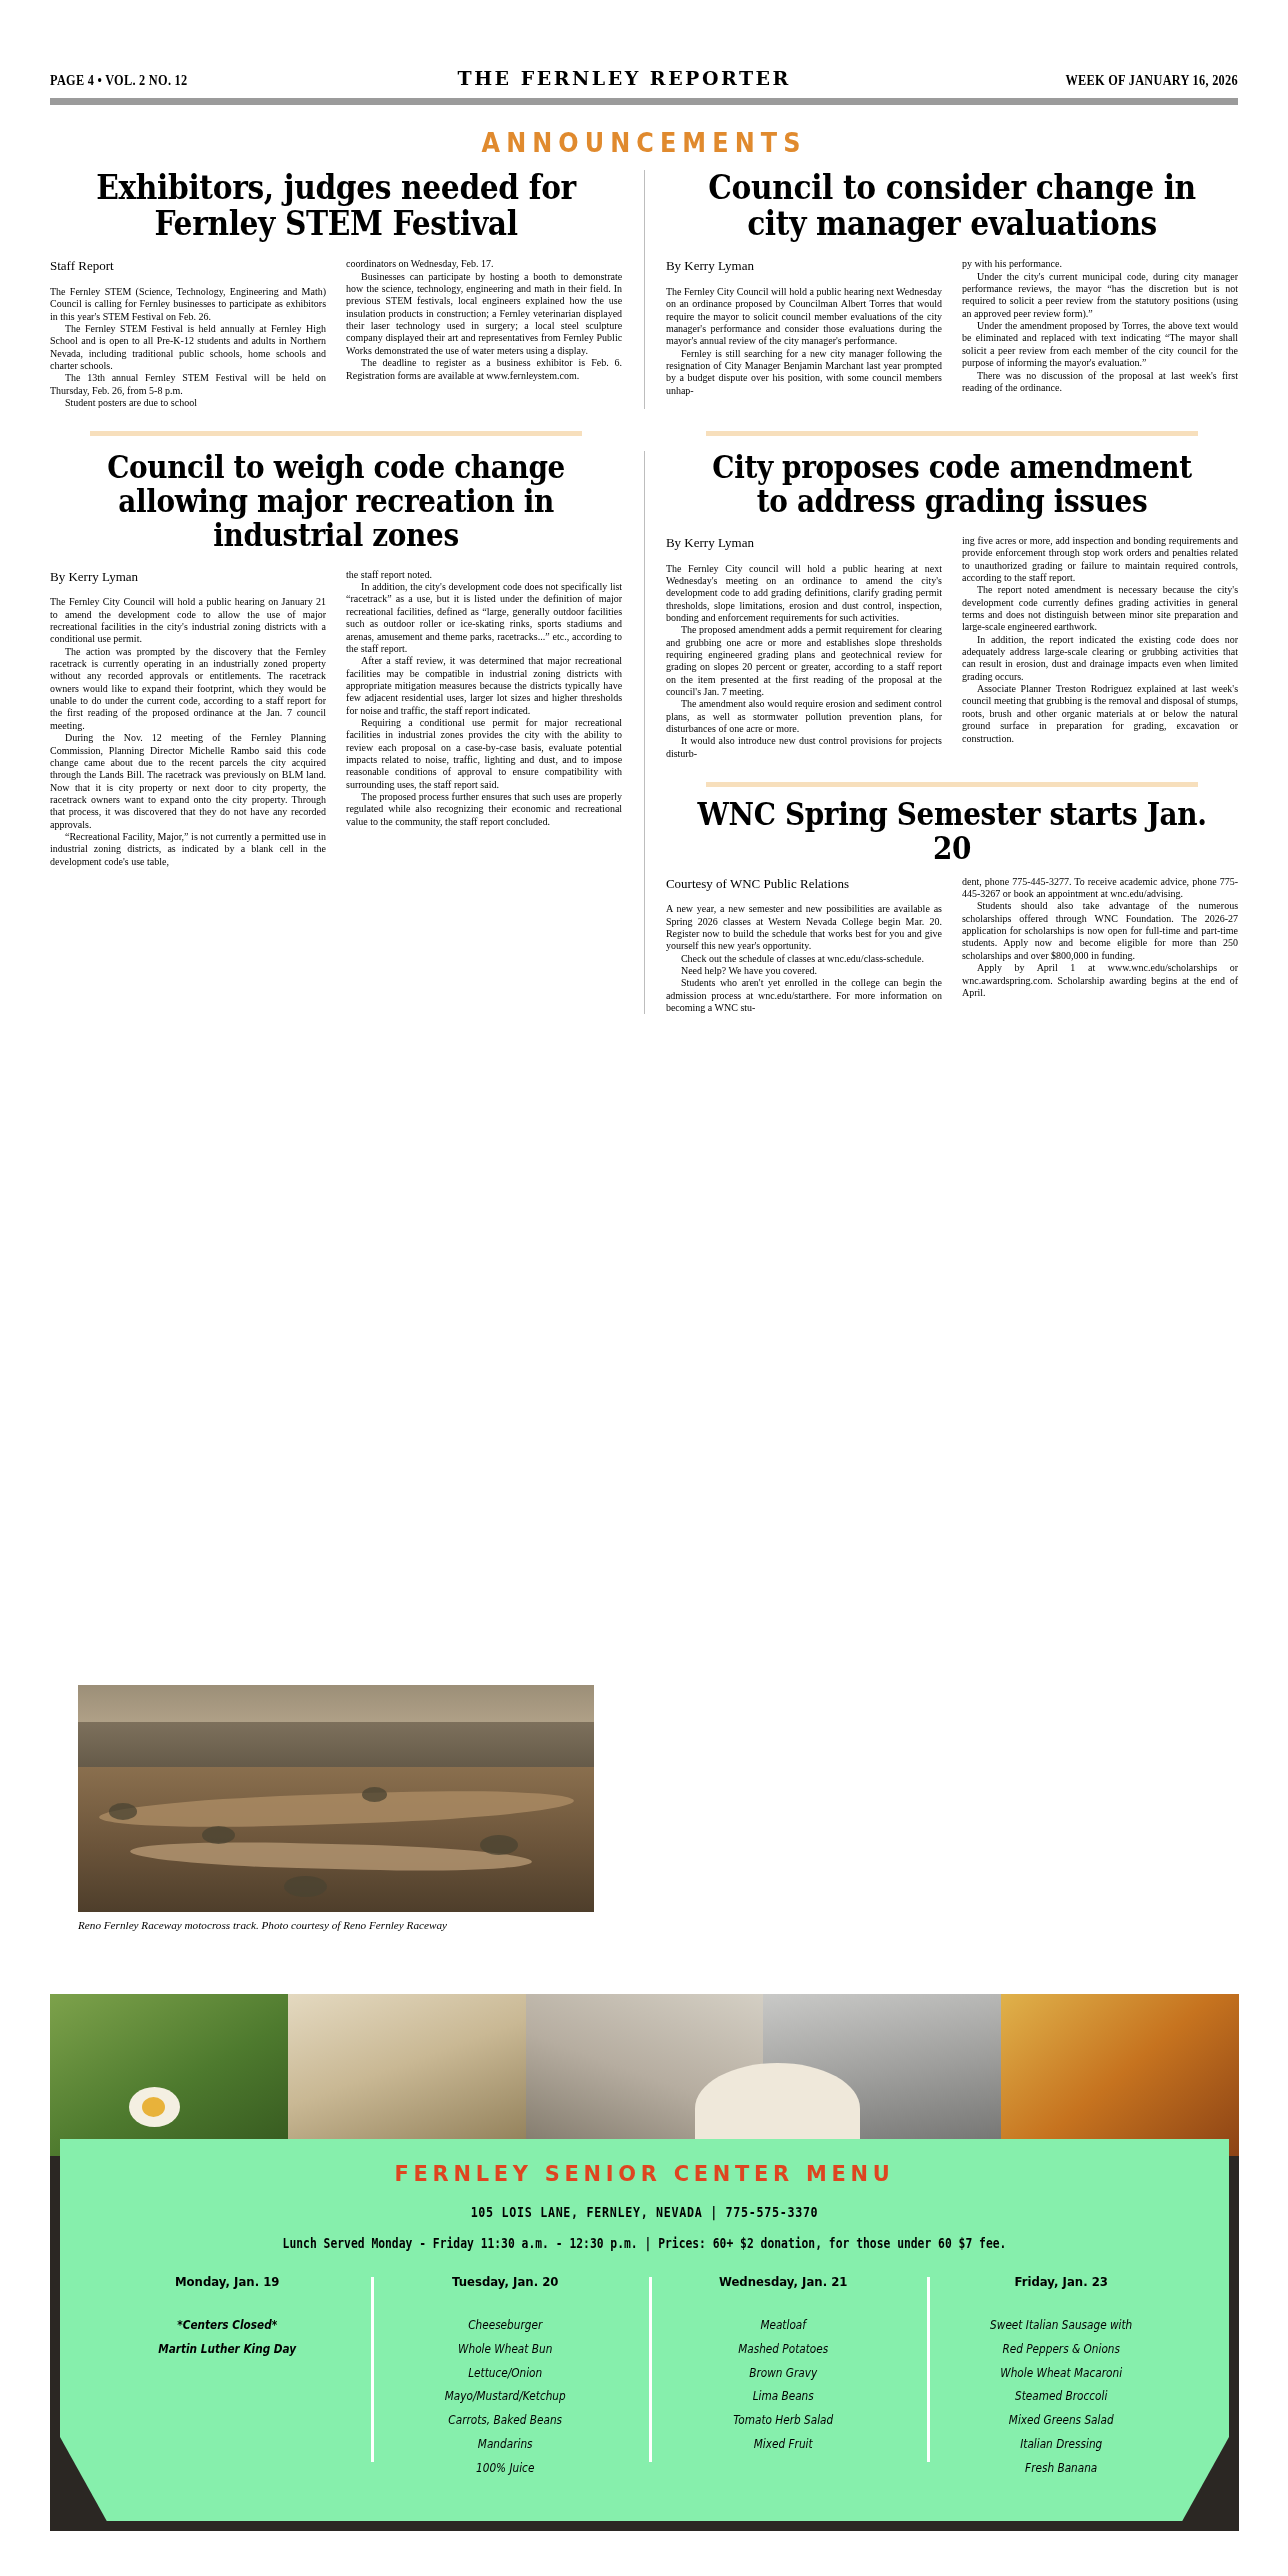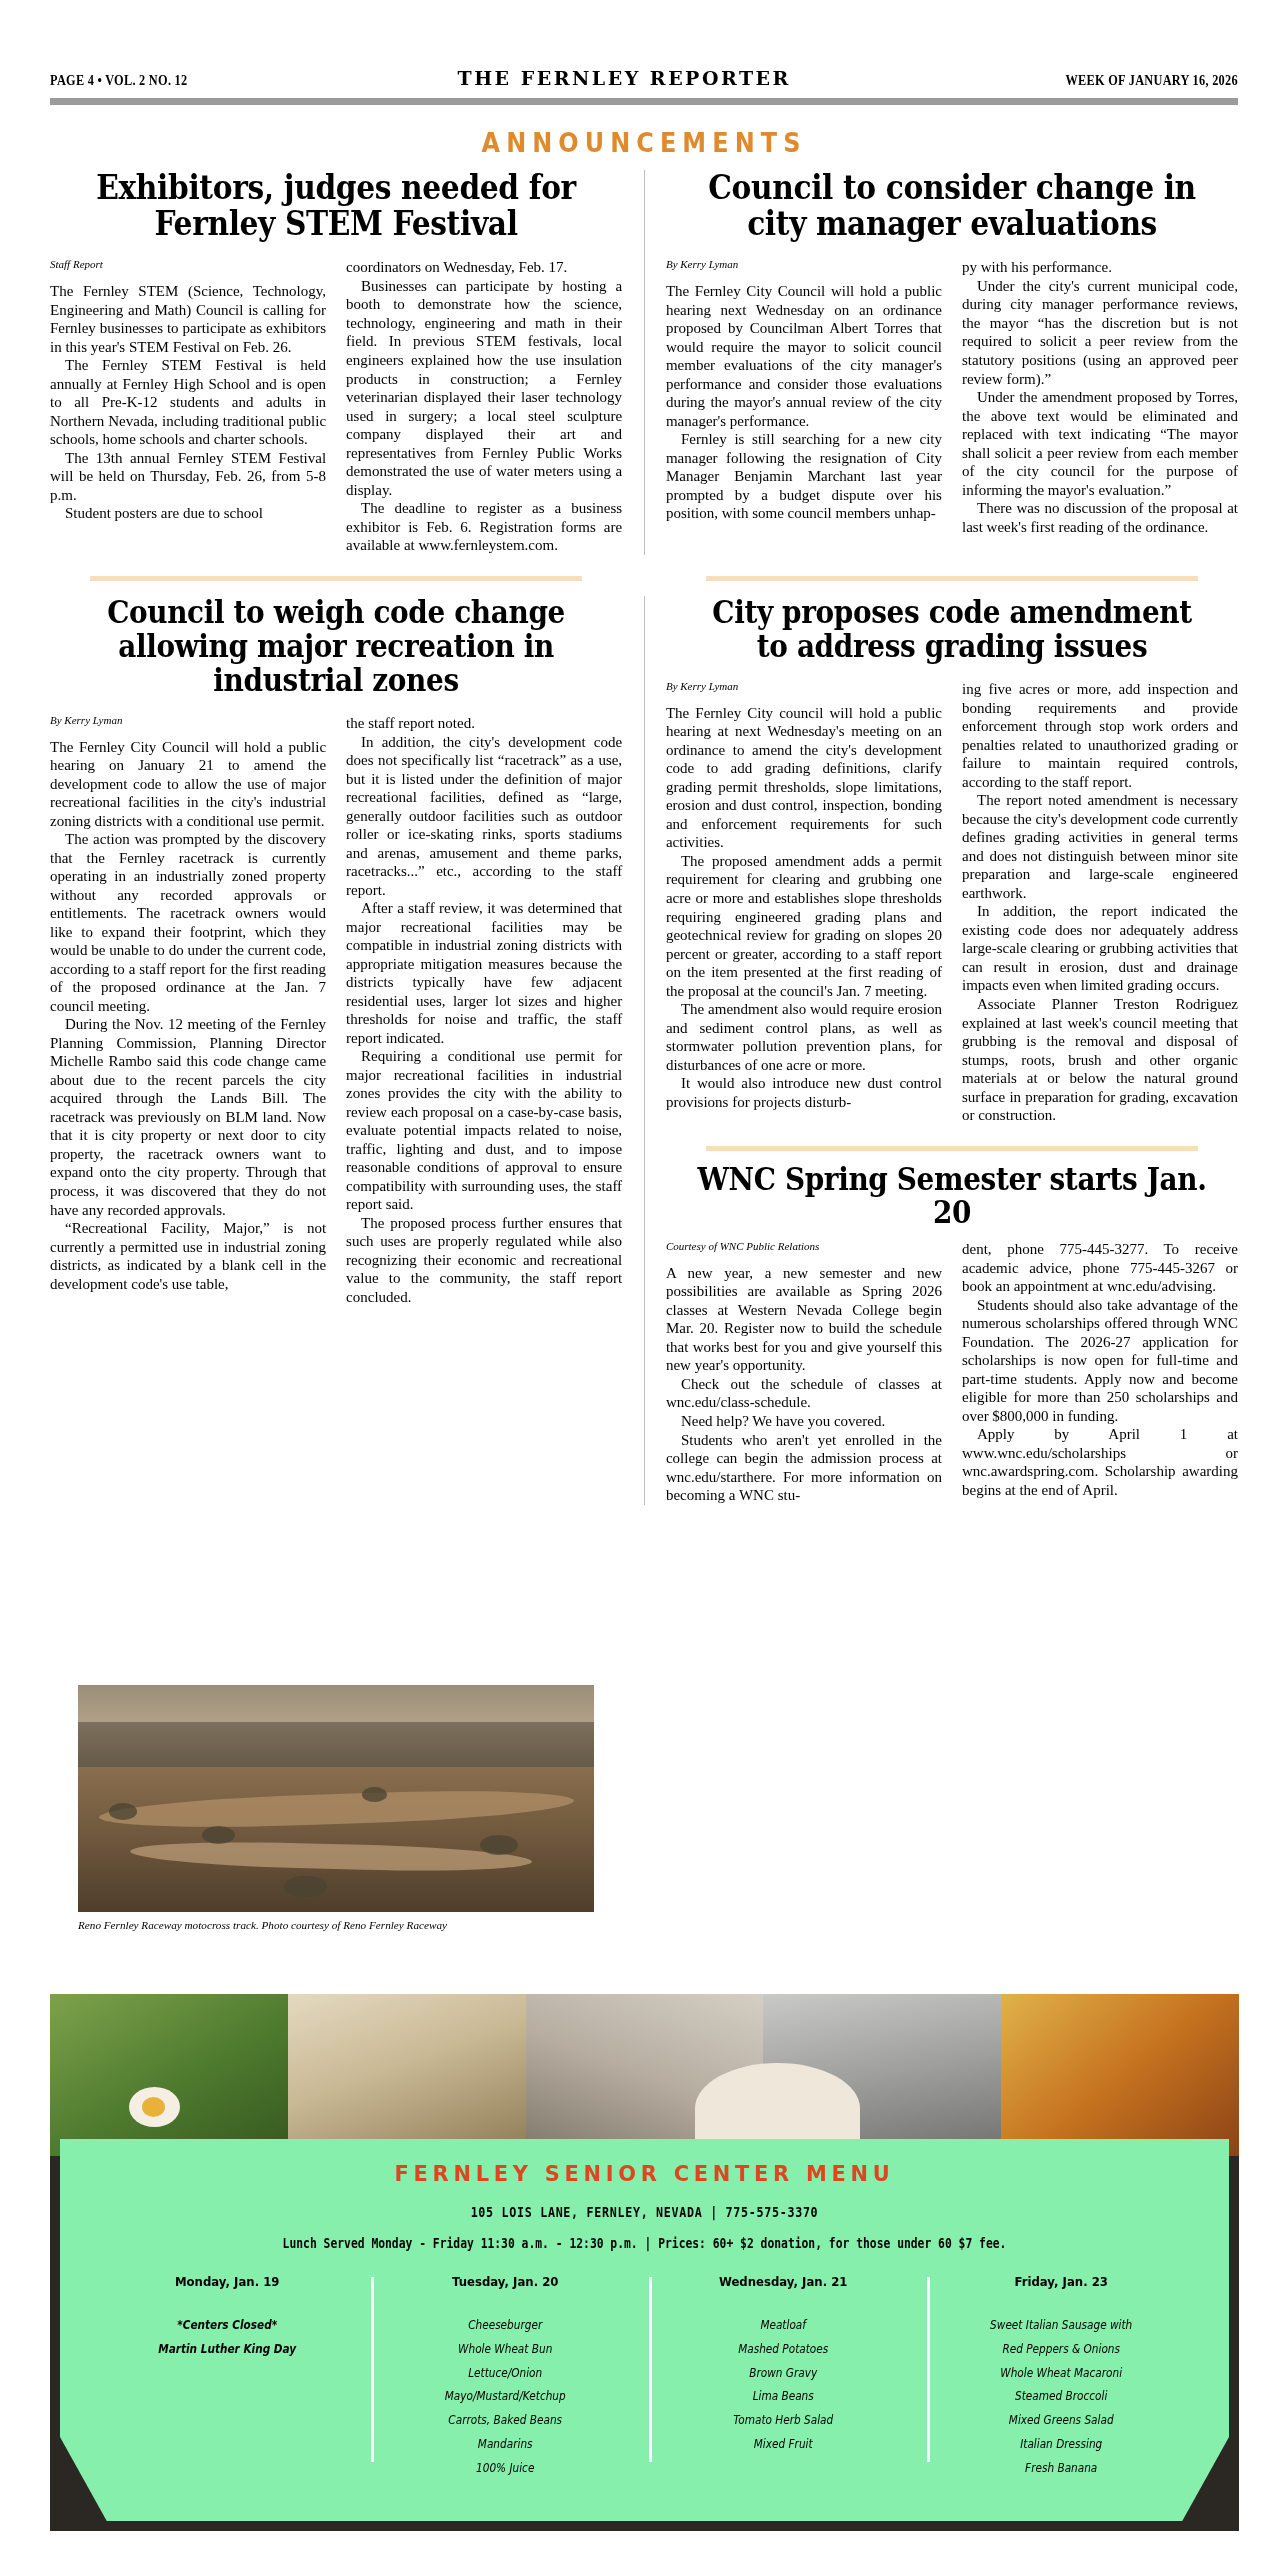--- a/index.html
+++ b/index.html
@@ -58,27 +58,26 @@
   
   .headline {
     text-align:center;
     font-family:"DejaVu Serif", serif;
     font-weight:bold;
     line-height:1.09;
     letter-spacing:-0.4px;
     transform:scaleX(0.90);
   }
   .byline {
-    font-style:italic;
-    font-size:11px;
+    font-size:13px;
     margin-bottom:11.6px;
   }
   .body-col p {
     margin:0;
-    font-size:15px;
+    font-size:10px;
     line-height:1.235;
     text-align:justify;
     text-indent:15px;
     hyphens:none;
   }
   .body-col p.first { text-indent:0; }
   .cols2 { display:flex; gap:20px; }
   .cols2 > .body-col { flex:1 1 0; min-width:0; }
 
   

